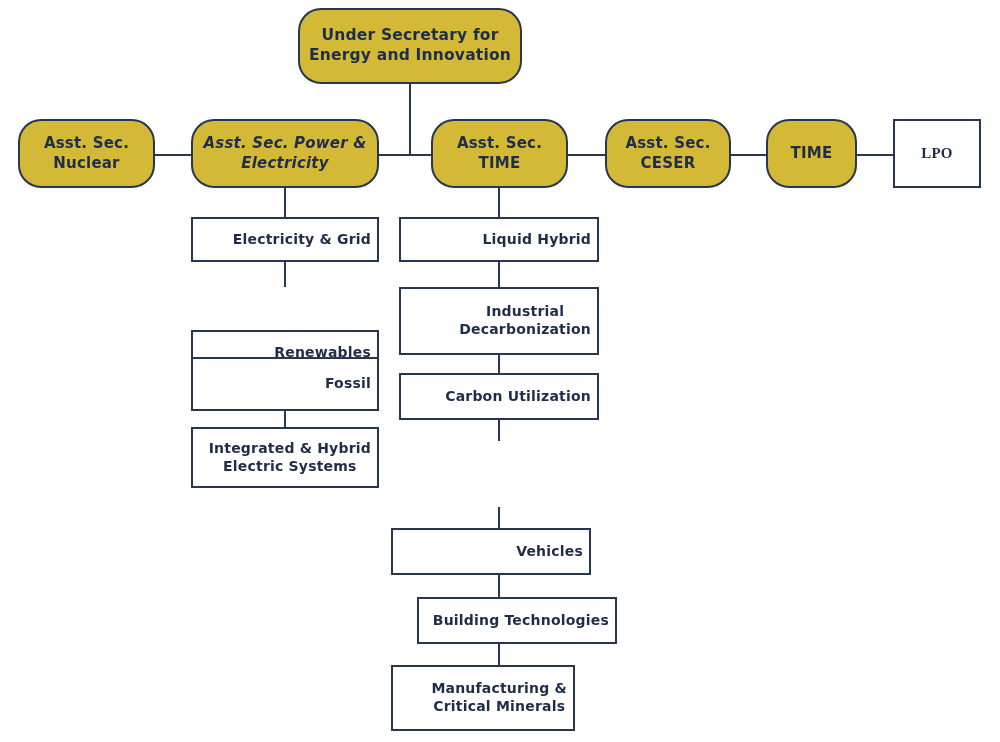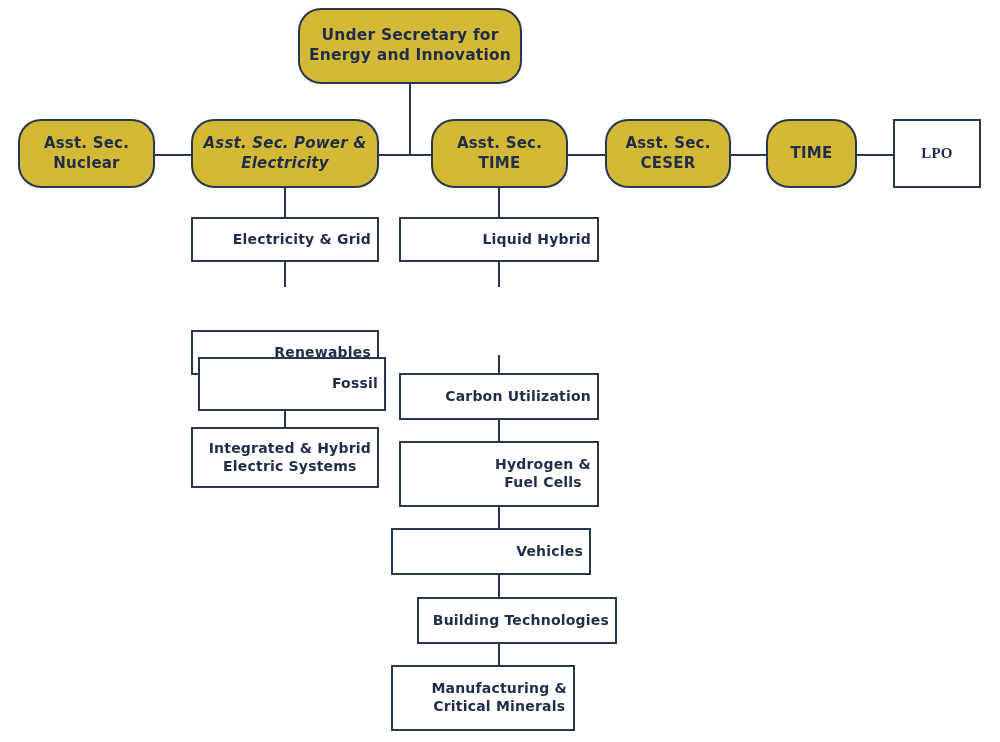--- a/index.html
+++ b/index.html
@@ -118,42 +118,42 @@
   </div>
 
   <div class="node white size-sub" style="left:191px; top:217px; width:188px; height:45px;">
     <span class="node-label">Electricity &amp; Grid</span>
   </div>
 
   <div class="node white size-sub" style="left:191px; top:287px; width:188px; height:45px;margin-top:43px;">
     <span class="node-label">Renewables</span>
   </div>
 
-  <div class="node white size-sub" style="left:191px; top:357px; width:188px; height:54px;margin-left:7px;">
+  <div class="node white size-sub" style="left:191px; top:357px; width:188px; height:54px;">
     <span class="node-label">Fossil</span>
   </div>
 
   <div class="node white size-sub" style="left:191px; top:427px; width:188px; height:61px;">
     <span class="node-label">Integrated &amp; Hybrid
 Electric Systems</span>
   </div>
 
   <div class="node white size-sub" style="left:399px; top:217px; width:200px; height:45px;">
     <span class="node-label">Liquid Hybrid</span>
   </div>
 
+  <div class="node white size-sub" style="left:399px; top:287px; width:200px; height:68px;">
+    <span class="node-label">Industrial
+Decarbonization</span>
+  </div>
 
   <div class="node white size-sub" style="left:399px; top:373px; width:200px; height:47px;">
     <span class="node-label">Carbon Utilization</span>
   </div>
 
-  <div class="node white size-sub" style="left:399px; top:441px; width:200px; height:66px;">
-    <span class="node-label">Hydrogen &amp;
-Fuel Cells</span>
-  </div>
 
   <div class="node white size-sub" style="left:391px; top:528px; width:200px; height:47px;">
     <span class="node-label">Vehicles</span>
   </div>
 
   <div class="node white size-sub" style="left:417px; top:597px; width:200px; height:47px;">
     <span class="node-label">Building Technologies</span>
   </div>
 
   <div class="node white size-sub" style="left:391px; top:665px; width:184px; height:66px;">

